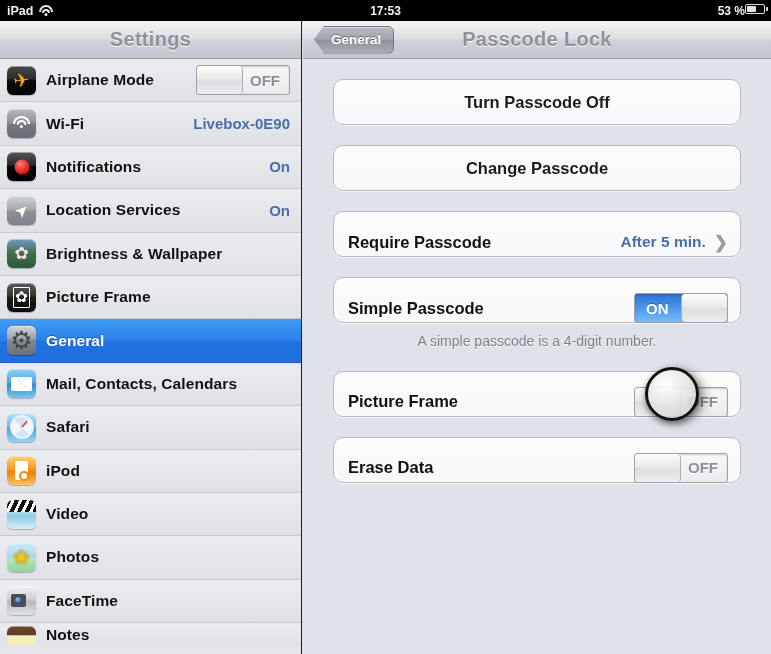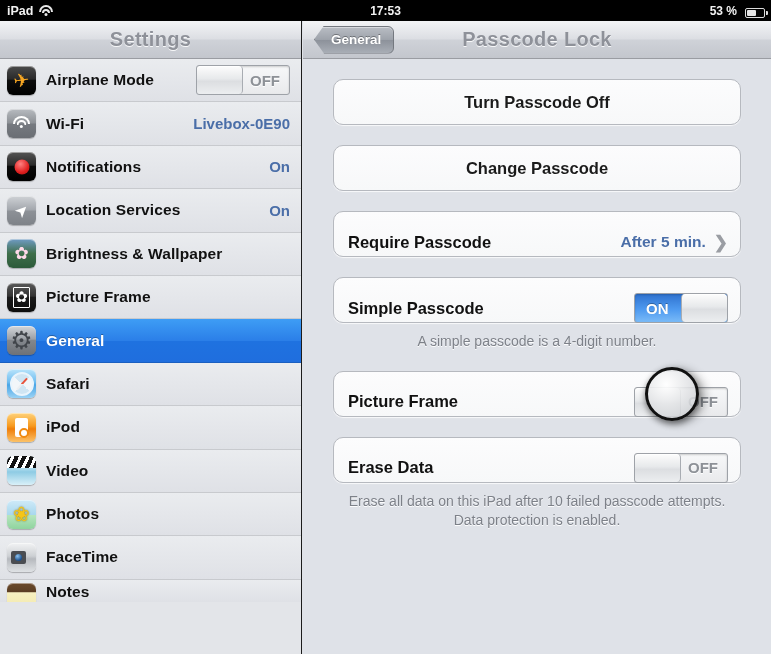--- a/index.html
+++ b/index.html
@@ -13,21 +13,21 @@
 
   
   .statusbar {
     position: absolute; top: 0; left: 0; width: 771px; height: 21px;
     background: #000;
     display: flex; align-items: center;
     color: #f2f2f2; font-size: 12px; font-weight: bold;
   }
   .sb-left { display:flex; align-items:center; gap:6px; padding-left:7px; }
   .sb-center { position:absolute; left:0; right:0; text-align:center; font-size:12px; font-weight:bold; }
-  .sb-right { position:absolute; right:6px; display:flex; align-items:flex-end; gap:8px; }
+  .sb-right { position:absolute; right:6px; display:flex; align-items:flex-start; gap:0; }
   .sb-device { font-size:12.5px; font-weight:bold; letter-spacing:0; }
   .wifi-glyph { display:inline-block; width:14px; height:11px; position:relative; }
   .wifi-glyph i { position:absolute; border:2px solid #e8e8e8; border-bottom:none;
      border-radius:50% 50% 0 0 / 100% 100% 0 0; left:50%; transform:translateX(-50%); }
   .wifi-glyph i:nth-child(1){ width:14px; height:7px; top:0; }
   .wifi-glyph i:nth-child(2){ width:8px;  height:4px; top:3.5px; }
   .wifi-glyph i:nth-child(3){ width:3px;  height:3px; top:7.5px; border-radius:50%; background:#e8e8e8; border:none; }
   .batt-pct { font-size:12px; font-weight:bold; }
   .batt { position:relative; width:20px; height:10px; border:1.4px solid #dcdcdc; border-radius:2px; }
   .batt::after { content:""; position:absolute; right:-3.6px; top:2.4px; width:2px; height:4px;
@@ -286,20 +286,24 @@
       <div class="srow">
         <span class="sicon ic-pframe"></span>
         <span class="srow-label">Picture Frame</span>
       </div>
 
       <div class="srow selected">
         <span class="sicon ic-general"></span>
         <span class="srow-label">General</span>
       </div>
 
+      <div class="srow">
+        <span class="sicon ic-mail"></span>
+        <span class="srow-label">Mail, Contacts, Calendars</span>
+      </div>
 
       <div class="srow">
         <span class="sicon ic-safari"></span>
         <span class="srow-label">Safari</span>
       </div>
 
       <div class="srow">
         <span class="sicon ic-ipod"></span>
         <span class="srow-label">iPod</span>
       </div>
@@ -374,19 +378,18 @@
       </div>
 
       <div class="group">
         <div class="card row">
           <span class="row-label">Erase Data</span>
           <span class="toggle off">
             <span class="knob"></span>
             <span class="tlabel">OFF</span>
           </span>
         </div>
-        <div class="hint">Erase all data on this iPad after 10 failed passcode attempts.  Data protection is enabled.</div>
       </div>
 
     </div>
   </div>
 
 </div>
 
 </body></html>

